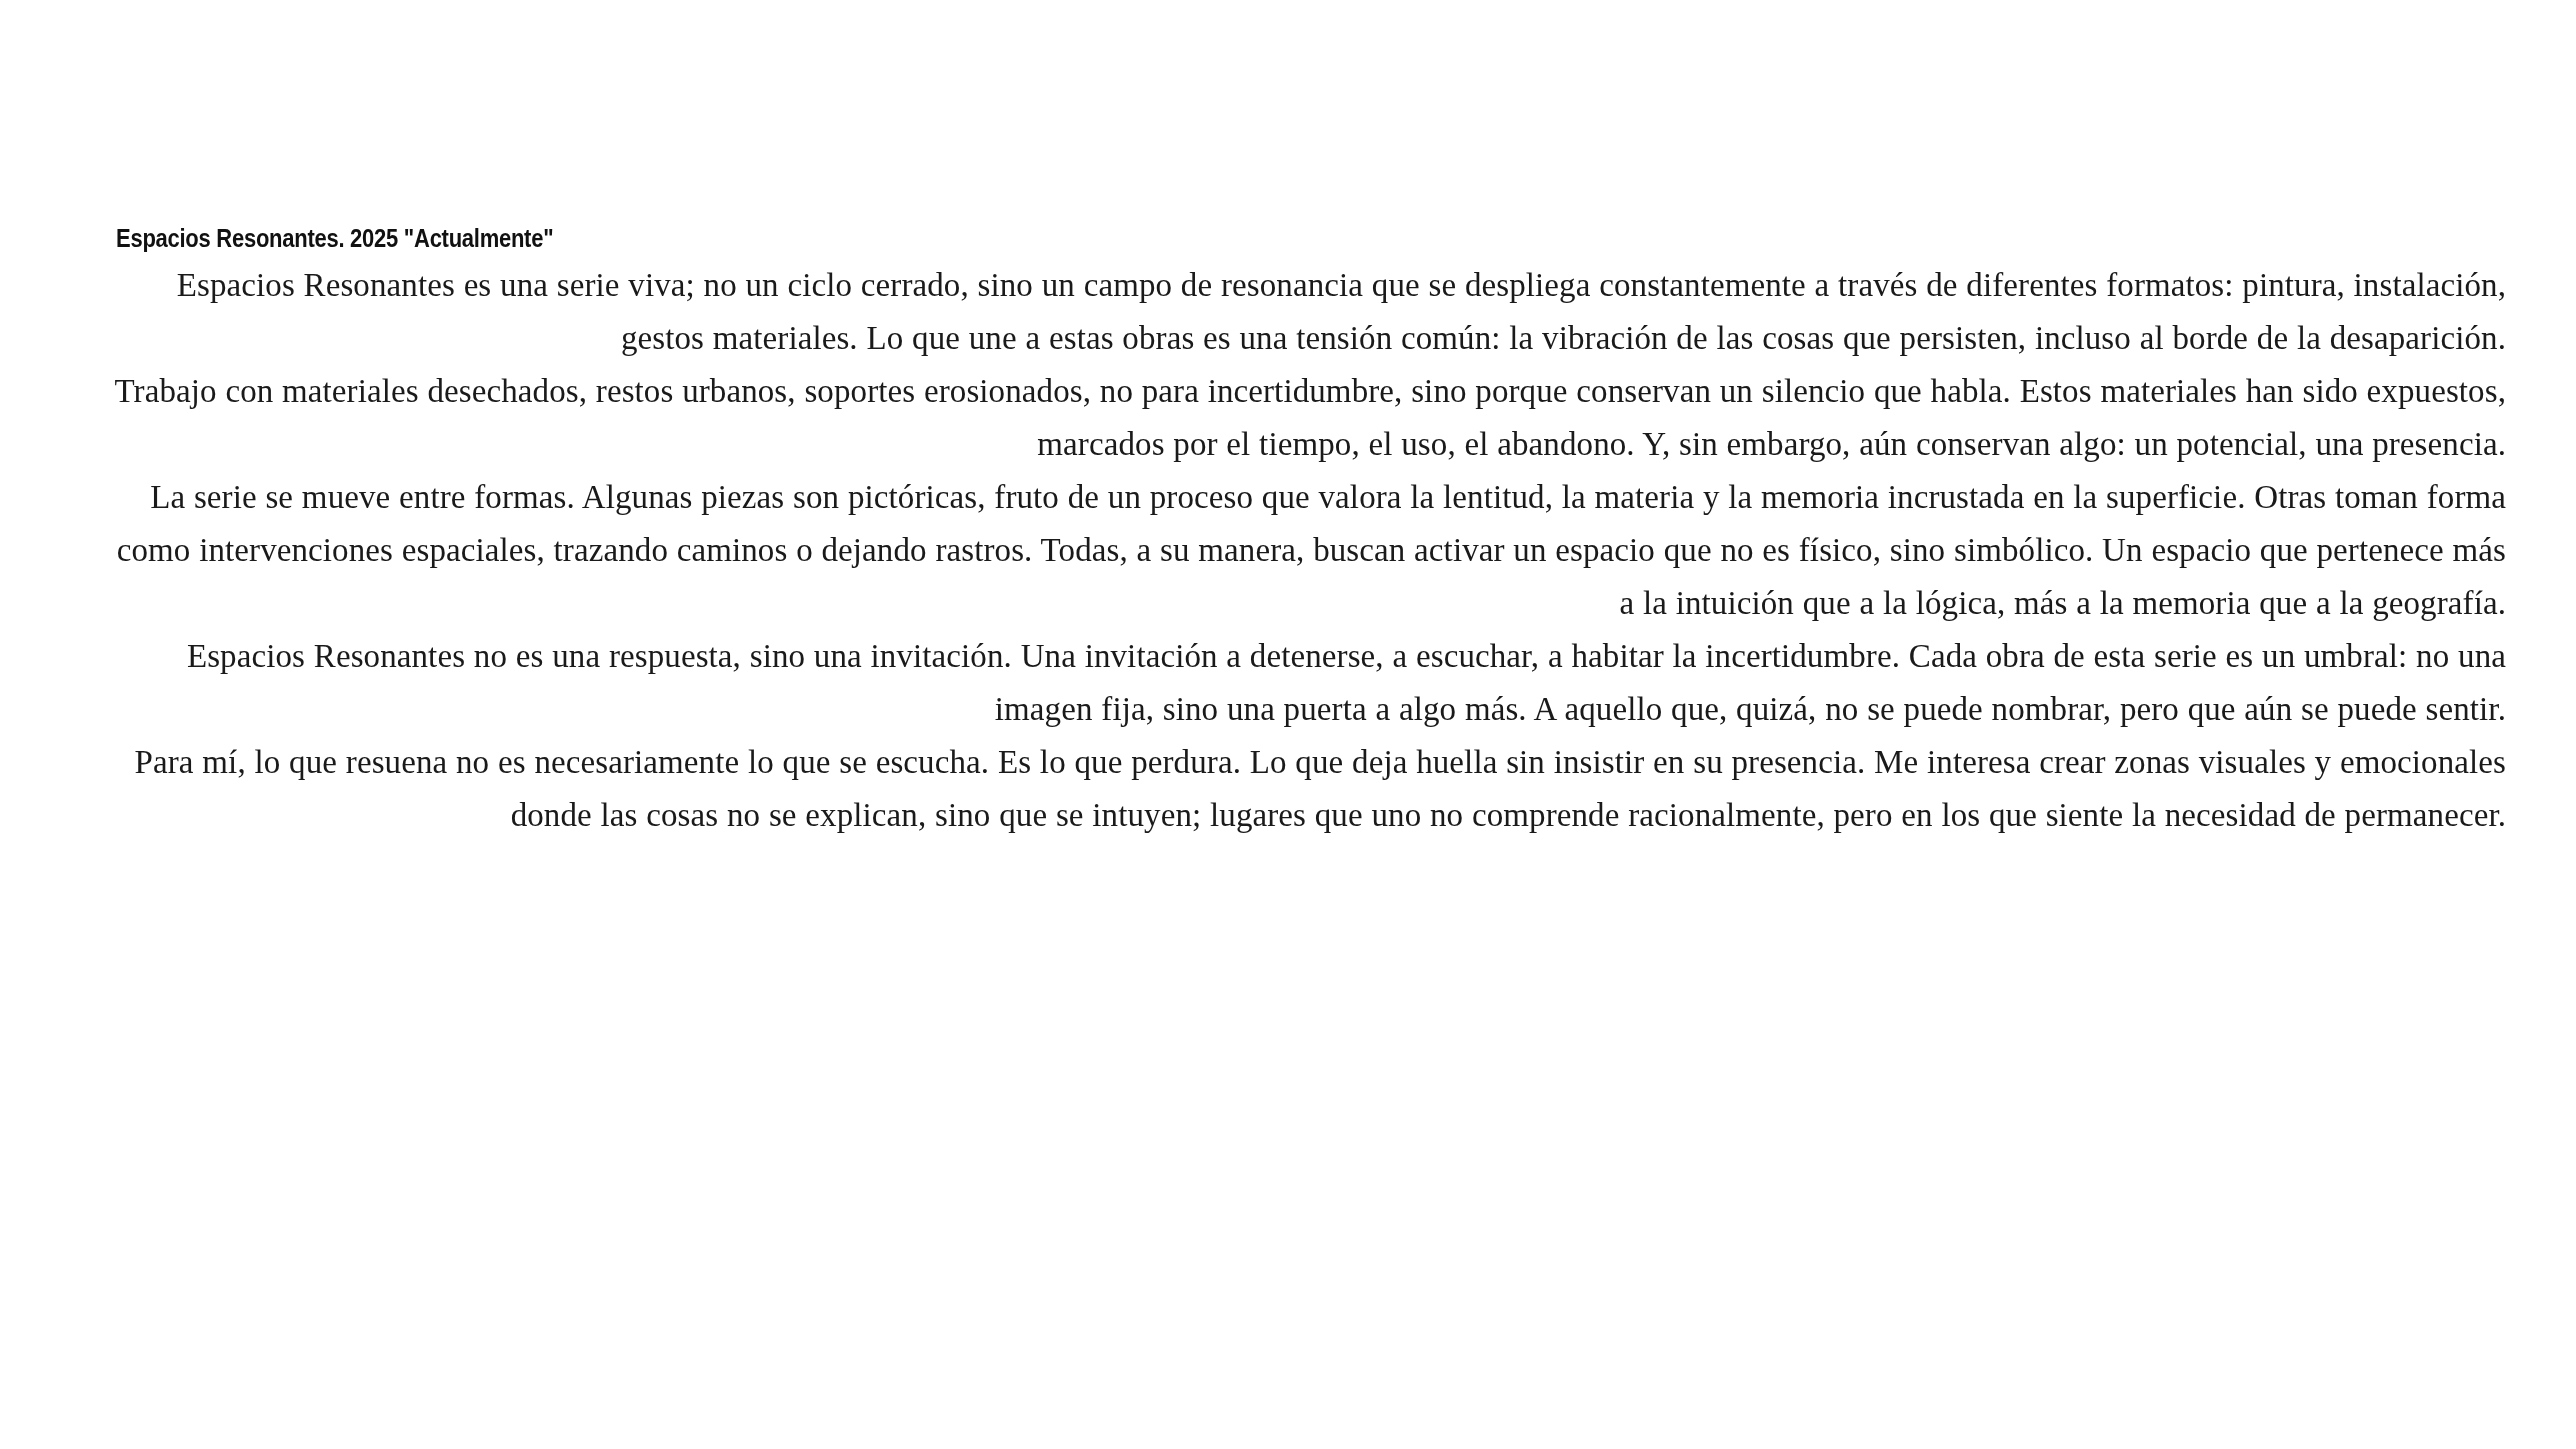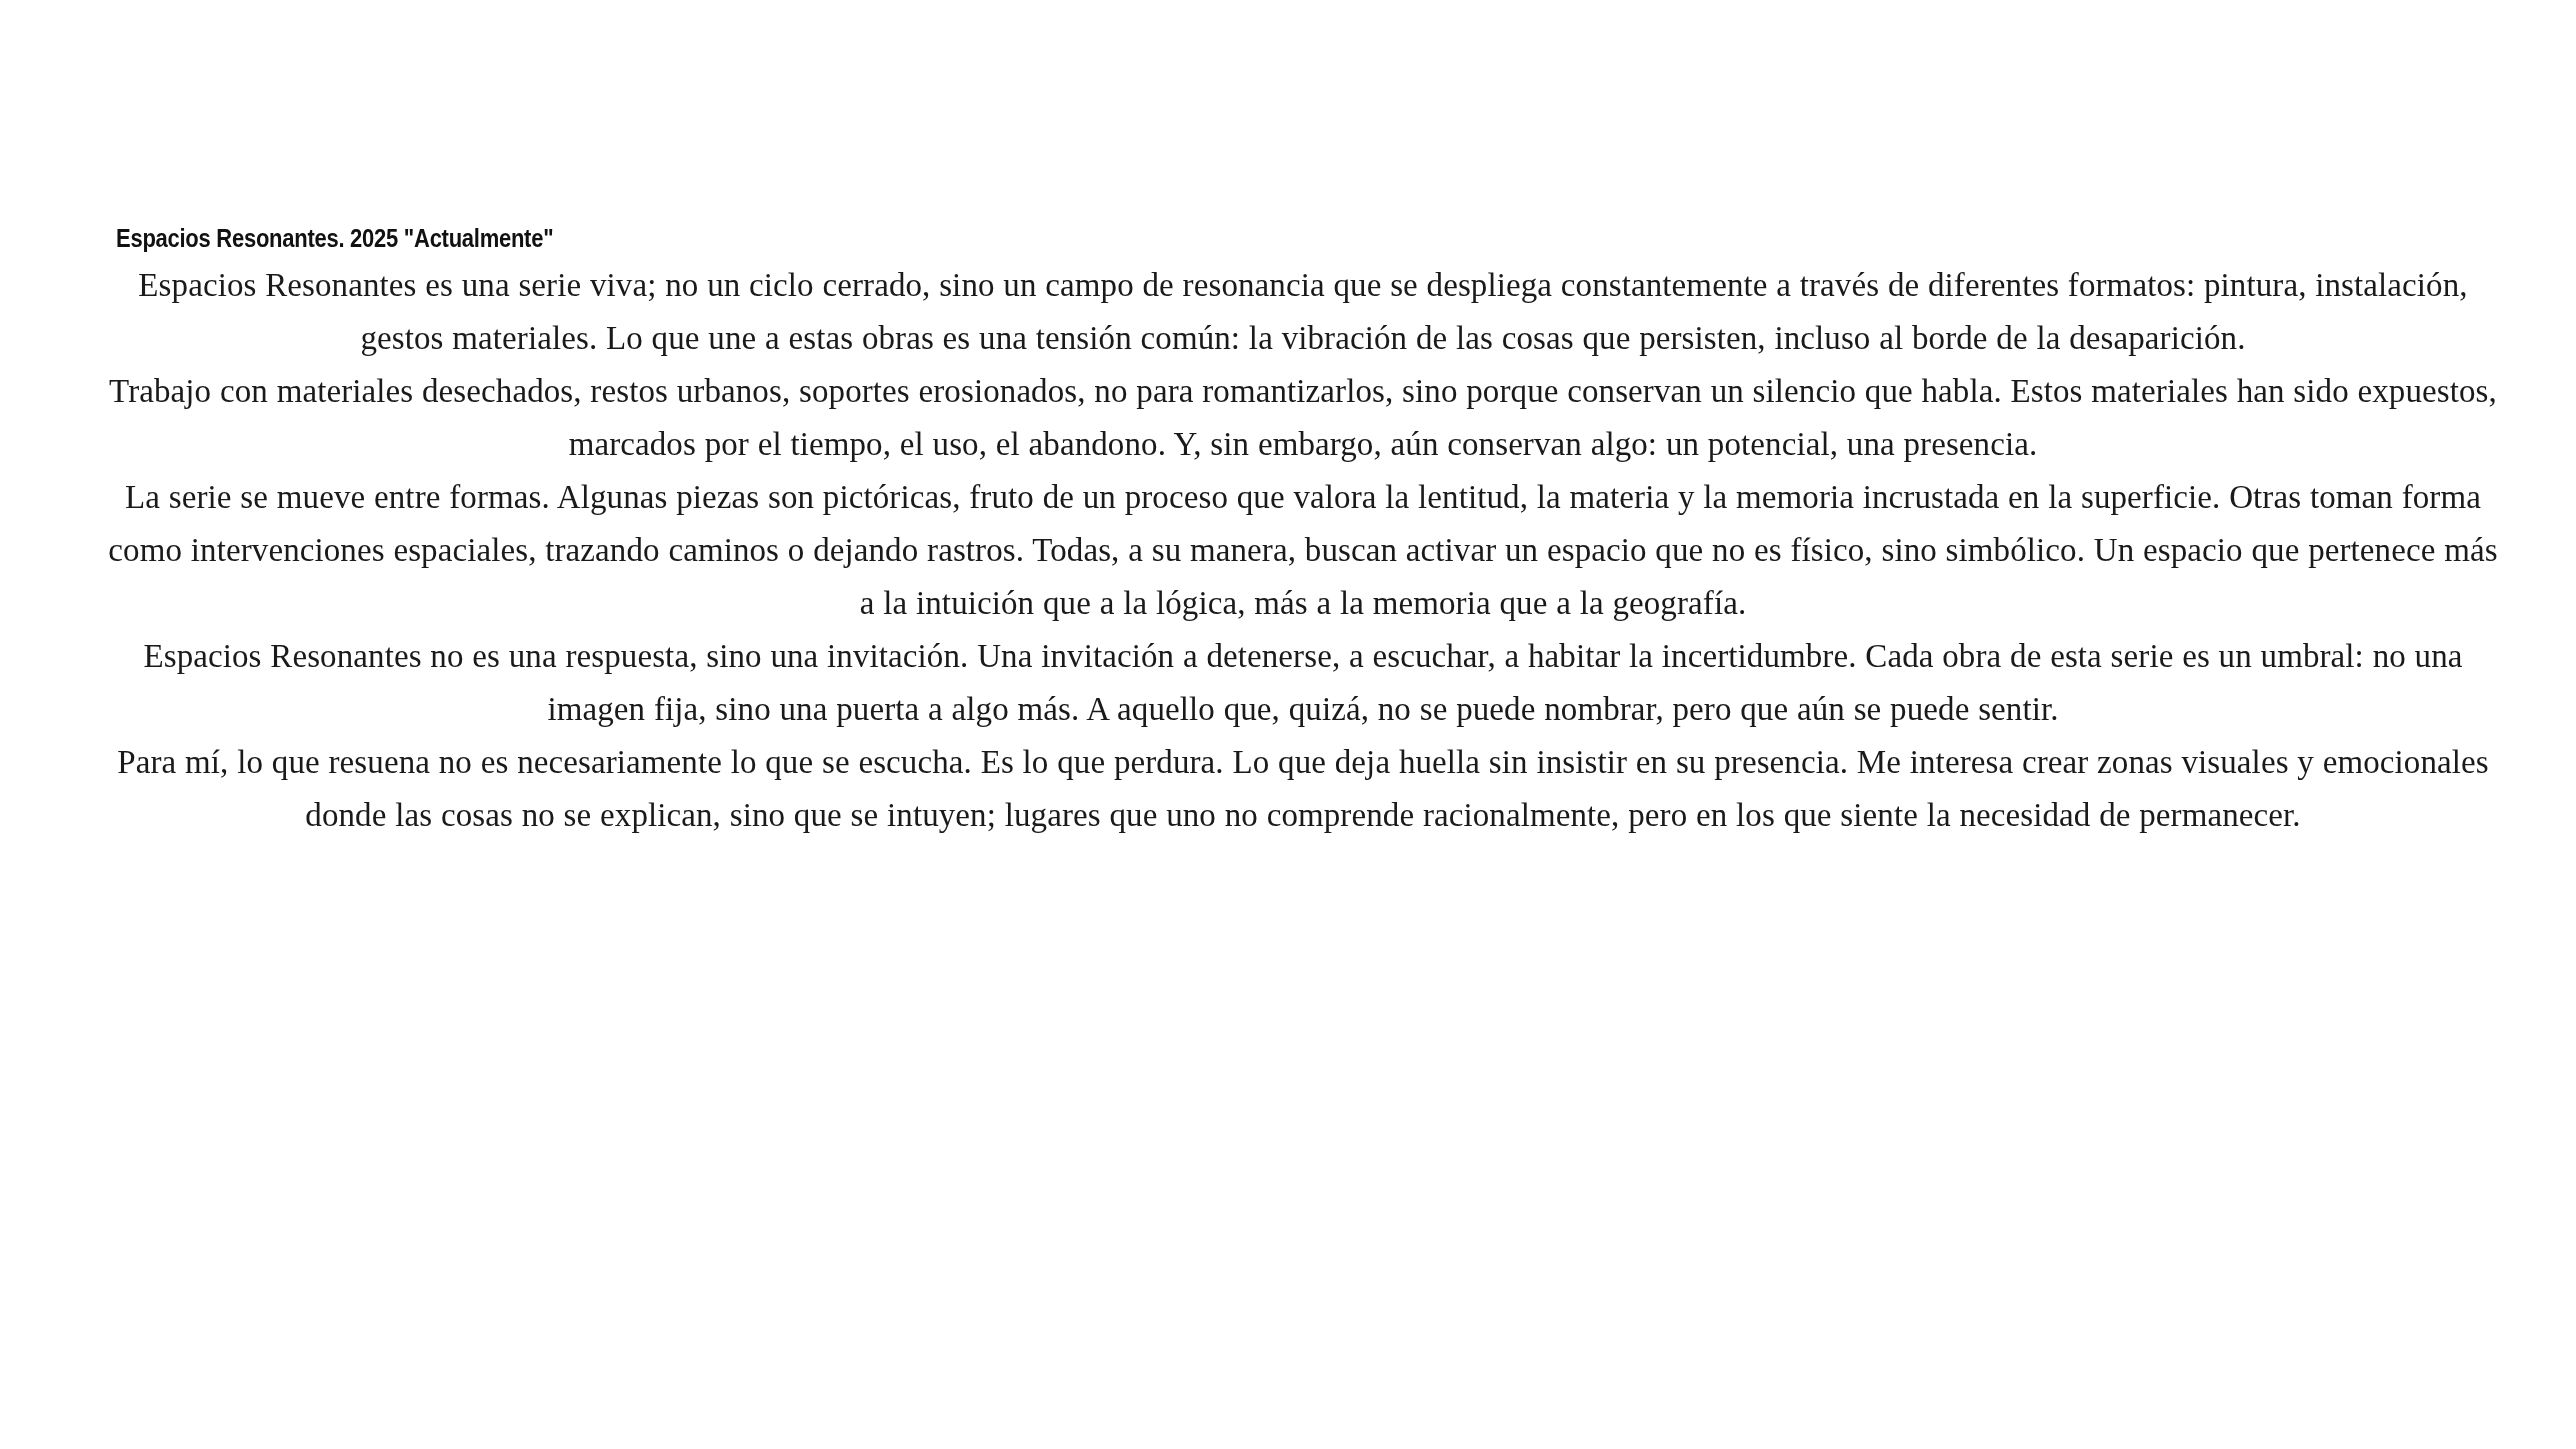--- a/index.html
+++ b/index.html
@@ -42,42 +42,42 @@
     white-space: nowrap;
   }
 
   .doc-paragraph {
     font-family: "Liberation Serif", "DejaVu Serif", serif;
     font-weight: 400;
     font-size: 33px;
     line-height: 53px;
     color: #1a1a1a;
     margin: 0;
-    text-align: center;
+    text-align: right;
     letter-spacing: 0.1px;
     word-spacing: 0.4px;
     hyphens: none;
   }
 
   .doc-paragraph + .doc-paragraph {
     margin-top: 0;
   }
 </style>
 </head>
 <body>
 
 <div class="page">
 
   <div class="content">
 
     <h1 class="doc-heading">Espacios Resonantes. 2025 "Actualmente"</h1>
 
     <p class="doc-paragraph">Espacios Resonantes es una serie viva; no un ciclo cerrado, sino un campo de resonancia que se despliega constantemente a través de diferentes formatos: pintura, instalación, gestos materiales. Lo que une a estas obras es una tensión común: la vibración de las cosas que persisten, incluso al borde de la desaparición.</p>
 
-    <p class="doc-paragraph">Trabajo con materiales desechados, restos urbanos, soportes erosionados, no para romantizarlos, sino porque conservan un silencio que habla. Estos materiales han sido expuestos, marcados por el tiempo, el uso, el abandono. Y, sin embargo, aún conservan algo: un potencial, una presencia.</p>
+    <p class="doc-paragraph">Trabajo con materiales desechados, restos urbanos, soportes erosionados, no para incertidumbre, sino porque conservan un silencio que habla. Estos materiales han sido expuestos, marcados por el tiempo, el uso, el abandono. Y, sin embargo, aún conservan algo: un potencial, una presencia.</p>
 
     <p class="doc-paragraph">La serie se mueve entre formas. Algunas piezas son pictóricas, fruto de un proceso que valora la lentitud, la materia y la memoria incrustada en la superficie. Otras toman forma como intervenciones espaciales, trazando caminos o dejando rastros. Todas, a su manera, buscan activar un espacio que no es físico, sino simbólico. Un espacio que pertenece más a la intuición que a la lógica, más a la memoria que a la geografía.</p>
 
     <p class="doc-paragraph">Espacios Resonantes no es una respuesta, sino una invitación. Una invitación a detenerse, a escuchar, a habitar la incertidumbre. Cada obra de esta serie es un umbral: no una imagen fija, sino una puerta a algo más. A aquello que, quizá, no se puede nombrar, pero que aún se puede sentir.</p>
 
     <p class="doc-paragraph">Para mí, lo que resuena no es necesariamente lo que se escucha. Es lo que perdura. Lo que deja huella sin insistir en su presencia. Me interesa crear zonas visuales y emocionales donde las cosas no se explican, sino que se intuyen; lugares que uno no comprende racionalmente, pero en los que siente la necesidad de permanecer.</p>
 
   </div>
 
 </div>

